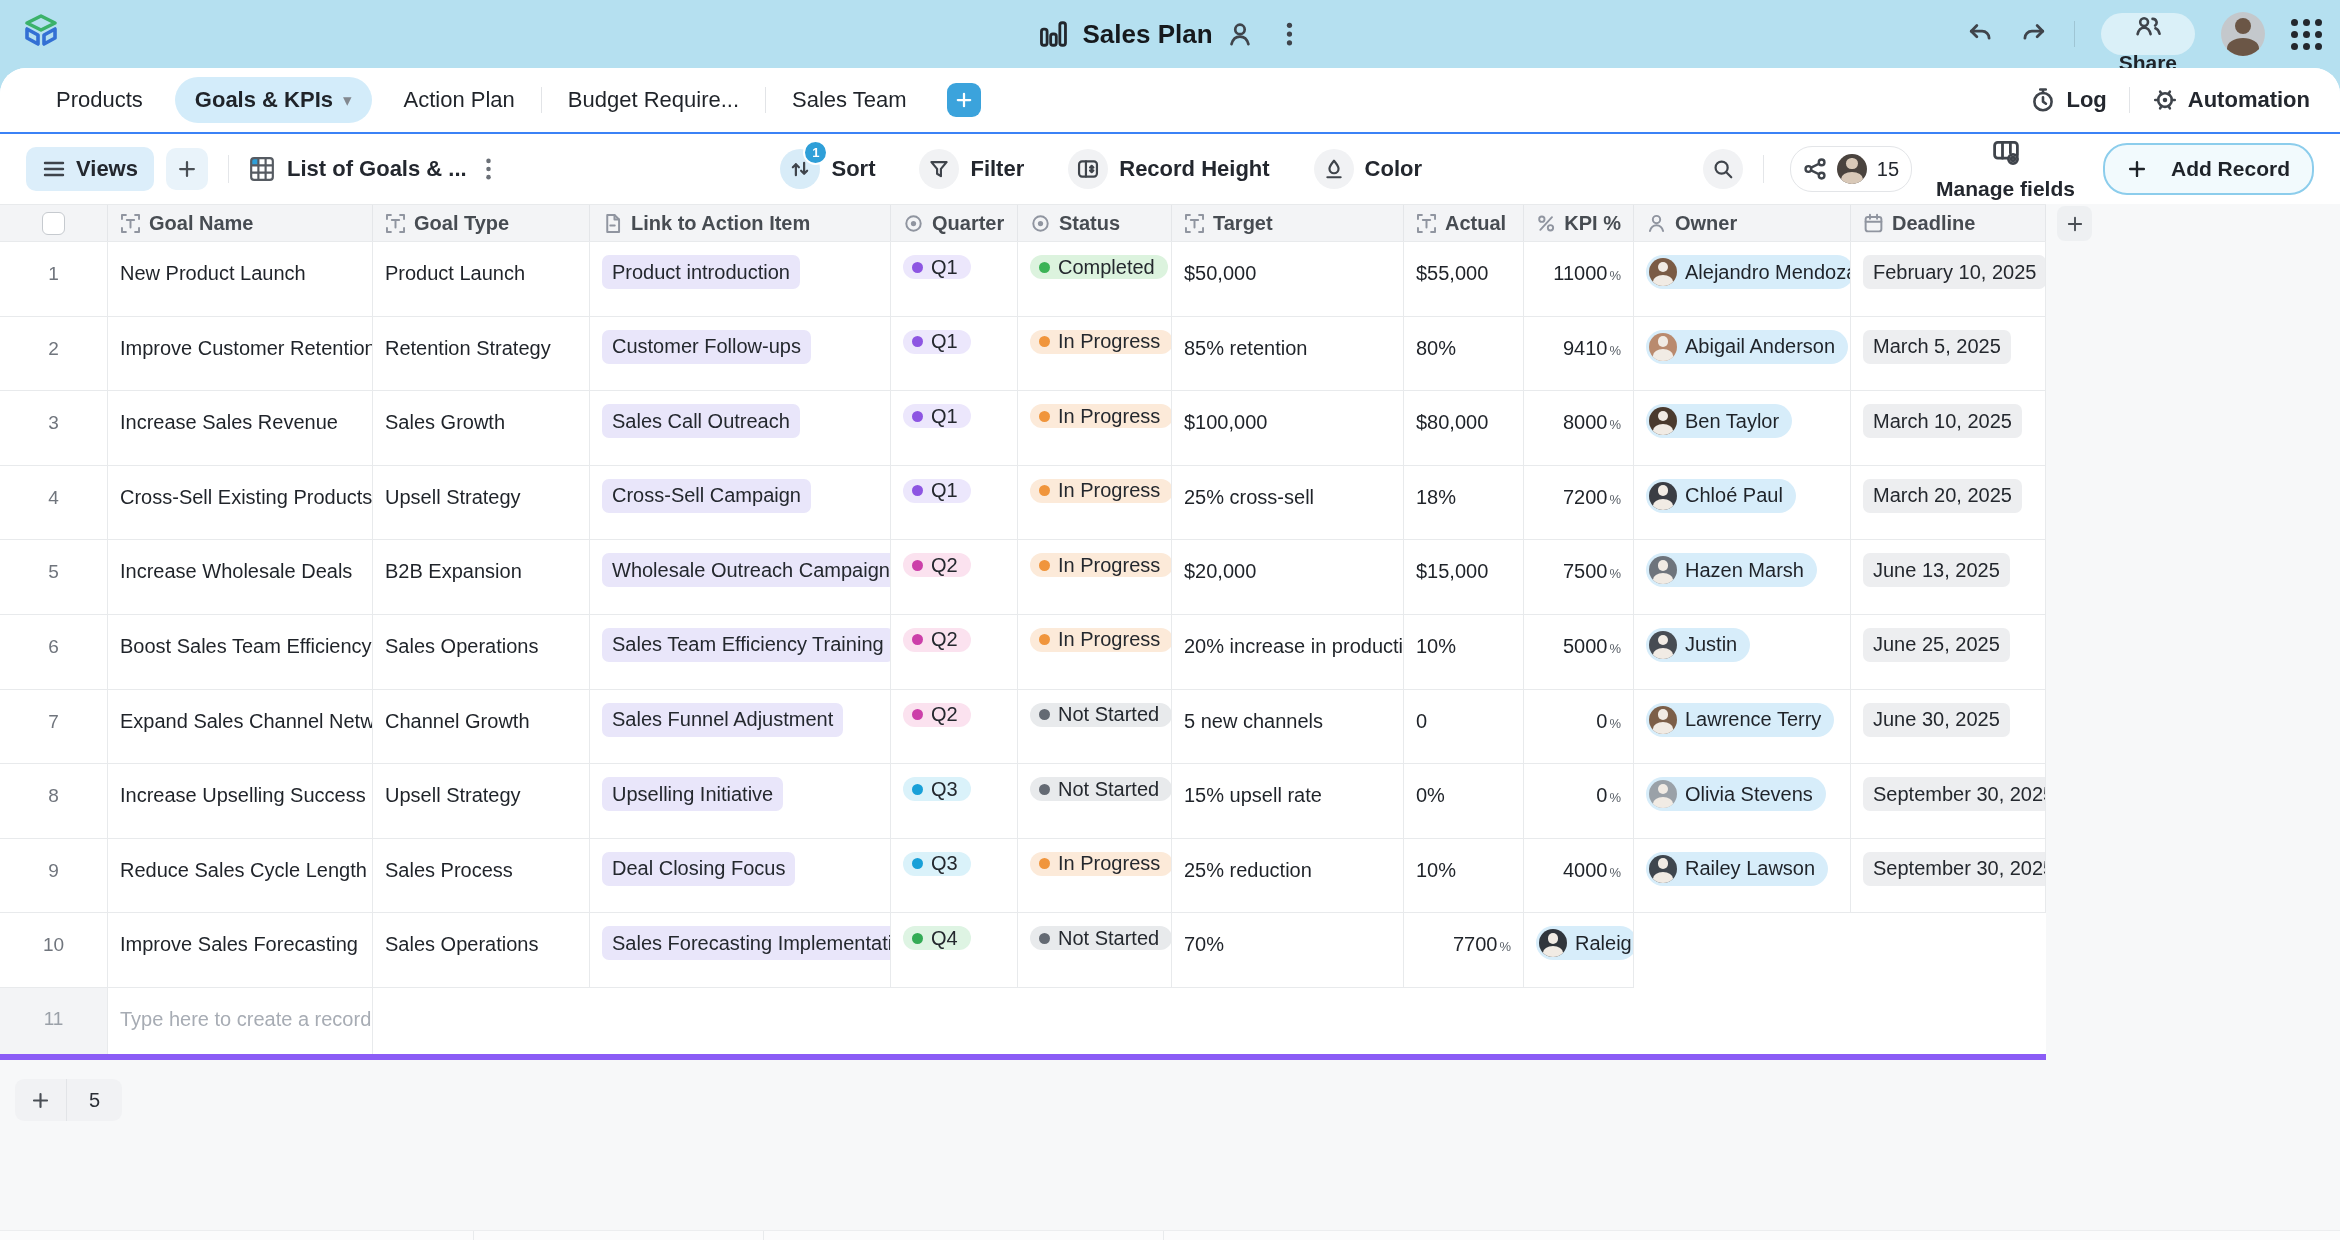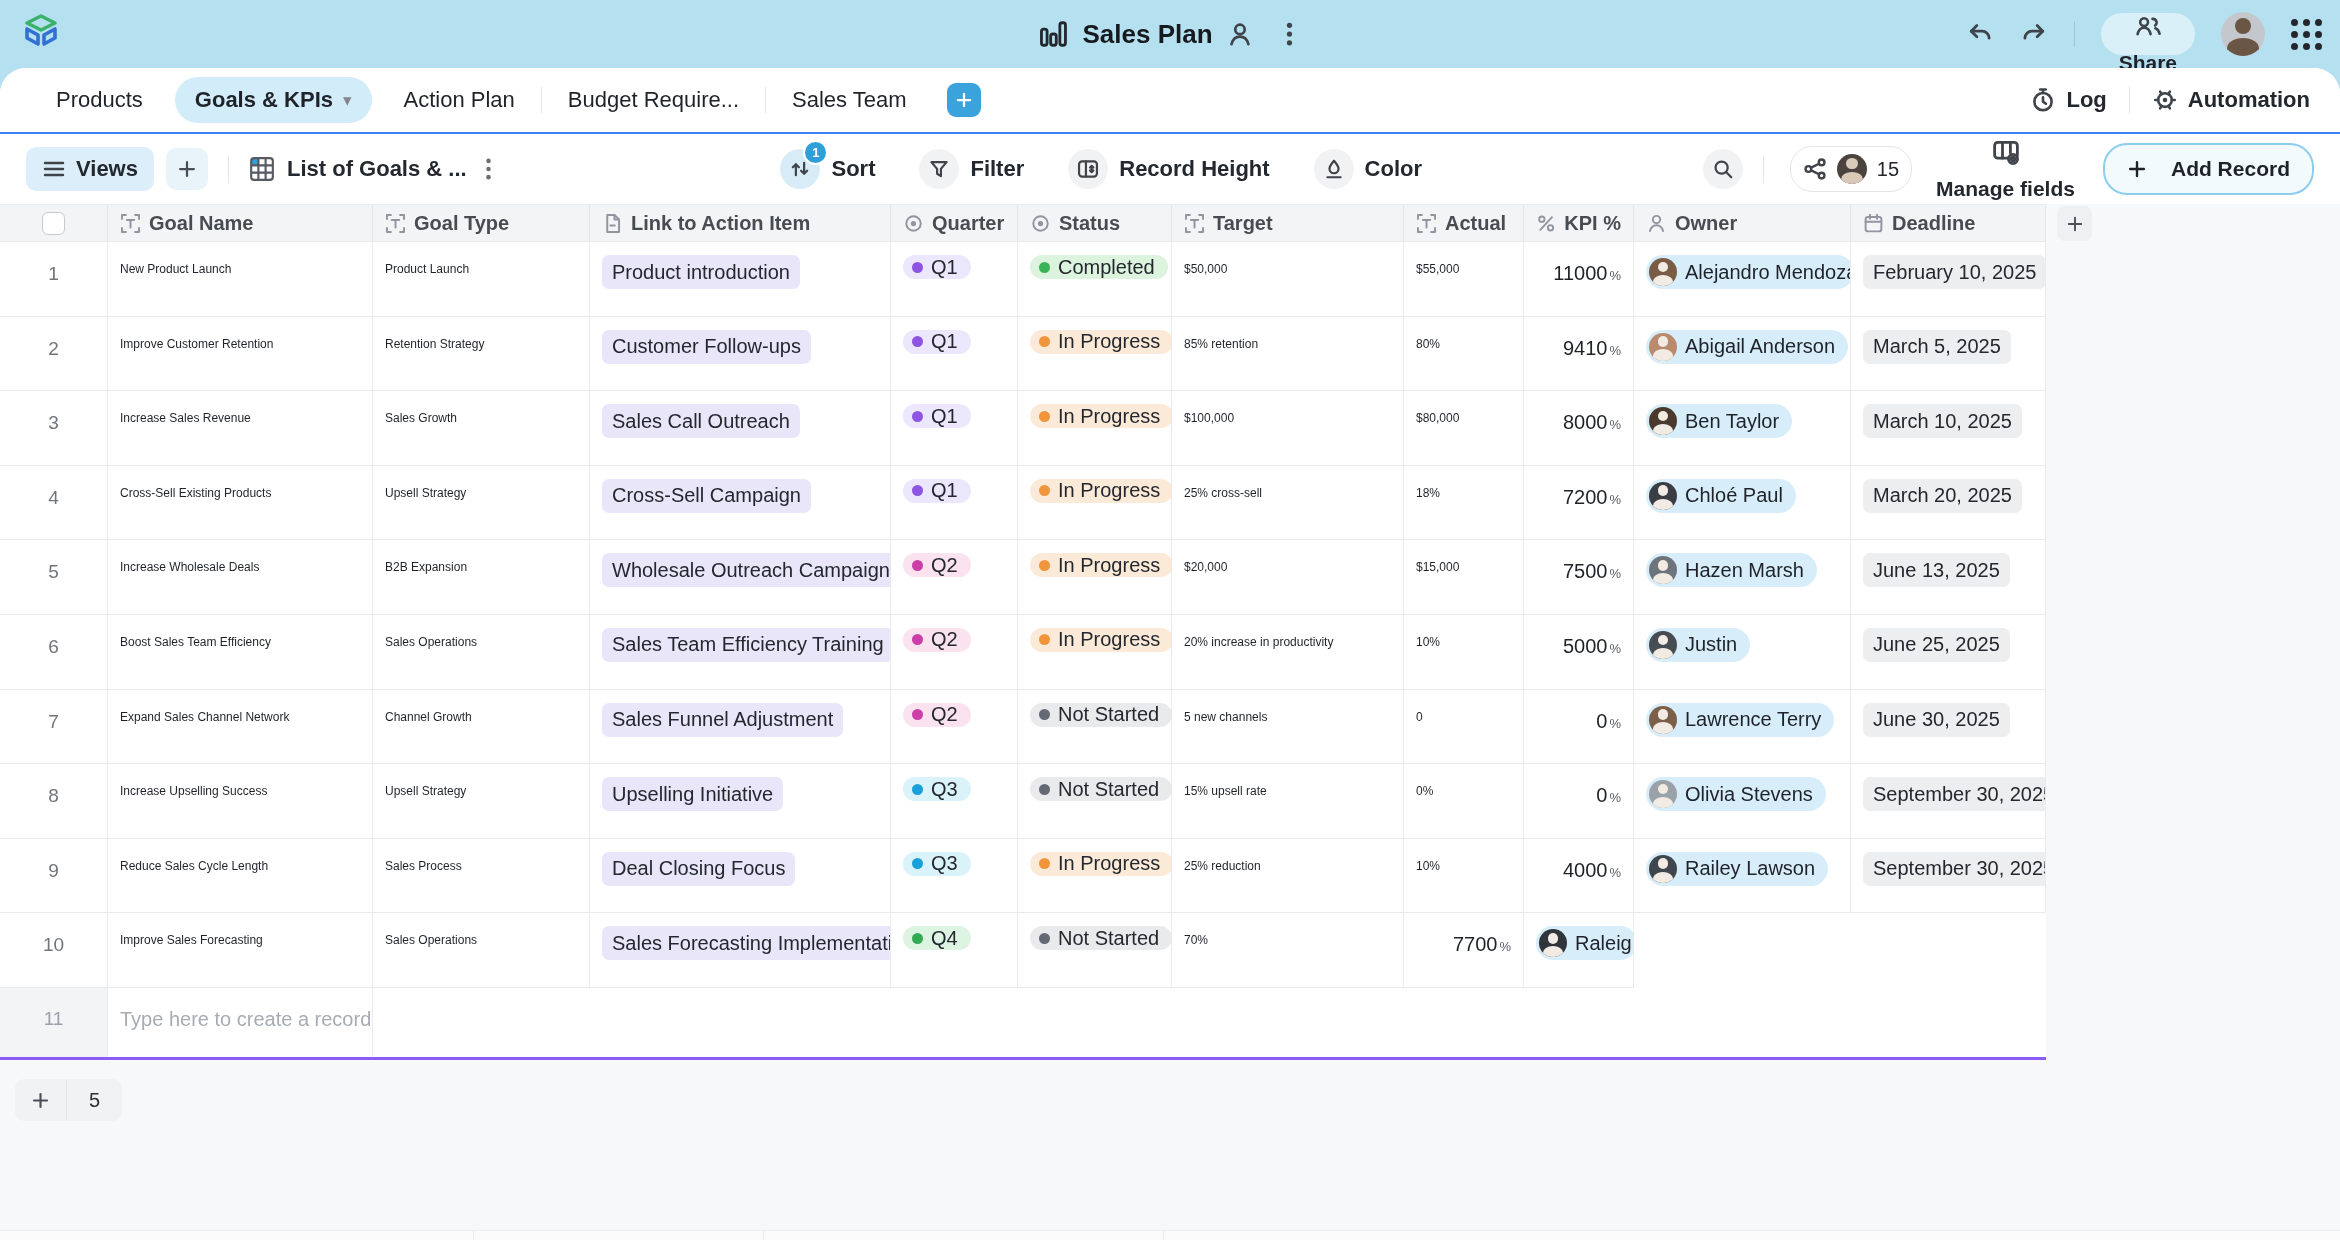--- a/index.html
+++ b/index.html
@@ -79,42 +79,42 @@
   .hcell:first-child{justify-content:center;padding:0;}
   .checkbox{width:21px;height:21px;border:1.5px solid #c6cacf;border-radius:6px;background:#fff;cursor:pointer;}
   .add-field-btn{position:absolute;left:2057px;top:2px;width:35px;height:35px;border-radius:8px;background:#eef0f2;
     display:flex;align-items:center;justify-content:center;cursor:pointer;}
 
   .tbody{width:2046px;}
   .trow{display:grid;grid-template-columns:var(--cols);height:74.6px;background:#fff;box-sizing:border-box;}
   .cell{border-right:1px solid #e8eaec;border-bottom:1px solid #e8eaec;padding:0 12px;overflow:hidden;
     display:flex;align-items:flex-start;white-space:nowrap;box-sizing:border-box;}
   .c-idx{justify-content:center;color:#70757d;font-size:19px;padding-top:21px;}
-  .c-txt{font-size:12px;color:#1f2329;padding-top:20px;}
+  .c-txt{font-size:20px;color:#1f2329;padding-top:20px;}
   .c-pill{padding-top:13px;}
   .c-kpi{justify-content:flex-end;align-items:baseline;padding-top:20px;gap:2px;}
   .kpi-num{font-size:20px;color:#1f2329;}
   .kpi-unit{font-size:13px;color:#5a6068;}
   .pill{display:inline-flex;align-items:center;max-width:100%;}
   .link-pill{background:var(--link-bg);border-radius:7px;height:34px;padding:0 10px;font-size:20px;color:#24282e;}
   .date-pill{background:var(--date-bg);border-radius:7px;height:34px;padding:0 10px;font-size:20px;color:#24282e;}
   .tag{border-radius:17px;height:24px;padding:0 13px 0 9px;gap:8px;font-size:20px;color:#24282e;}
   .tag .dot{width:11px;height:11px;border-radius:50%;flex:none;}
   .tag.q1{background:var(--q1-bg);} .tag.q1 .dot{background:var(--q1-dot);}
   .tag.q2{background:var(--q2-bg);} .tag.q2 .dot{background:var(--q2-dot);}
   .tag.q3{background:var(--q3-bg);} .tag.q3 .dot{background:var(--q3-dot);}
   .tag.q4{background:var(--q4-bg);} .tag.q4 .dot{background:var(--q4-dot);}
   .tag.completed{background:var(--completed-bg);} .tag.completed .dot{background:var(--completed-dot);}
   .tag.inprogress{background:var(--inprogress-bg);} .tag.inprogress .dot{background:var(--inprogress-dot);}
   .tag.notstarted{background:var(--notstarted-bg);} .tag.notstarted .dot{background:var(--notstarted-dot);}
   .owner-pill{background:var(--owner-bg);border-radius:17px;height:34px;padding:0 13px 0 3px;gap:8px;font-size:20px;color:#1f2329;}
   .owner-pill .avatar{width:28px;height:28px;}
 
   .new-row{display:grid;grid-template-columns:108px 265px 1673px;width:2046px;height:72px;background:#fff;
-    border-bottom:3px solid #8b5cf6;box-sizing:border-box;}
+    border-bottom:6px solid #8b5cf6;box-sizing:border-box;}
   .new-row .nr-idx{background:#f3f4f6;border-right:1px solid #e8eaec;display:flex;justify-content:center;
     padding-top:20px;color:#9aa0a8;font-size:19px;box-sizing:border-box;}
   .new-row .nr-input{border-right:1px solid #e8eaec;padding:20px 12px 0;color:#a7acb4;font-size:20px;cursor:text;box-sizing:border-box;white-space:nowrap;}
 
   .add-five{position:absolute;left:15px;top:875px;height:42px;display:flex;align-items:stretch;background:#f1f2f4;
     border-radius:9px;overflow:hidden;cursor:pointer;}
   .add-five .seg{display:flex;align-items:center;padding:0 16px;}
   .add-five .seg.count{border-left:1px solid #e2e4e7;font-size:20px;color:#2b2f36;padding:0 22px;}
 
   .bottom-edge{position:absolute;left:0;top:1026px;width:100%;height:12px;background:#fbfbfc;border-top:1px solid #ecedef;}

